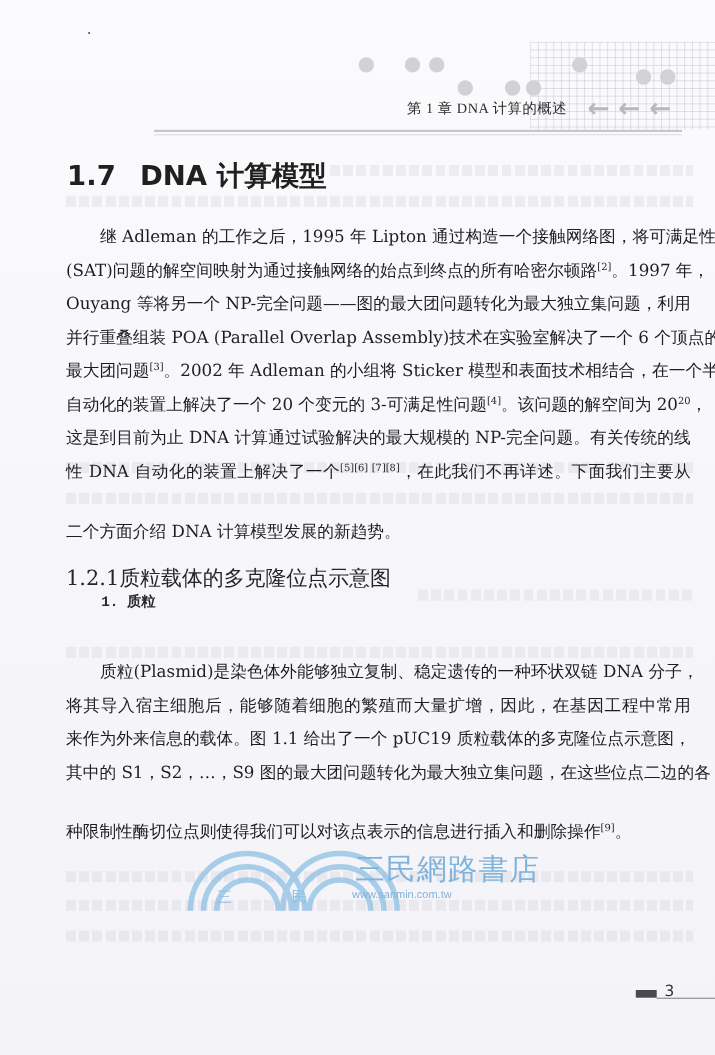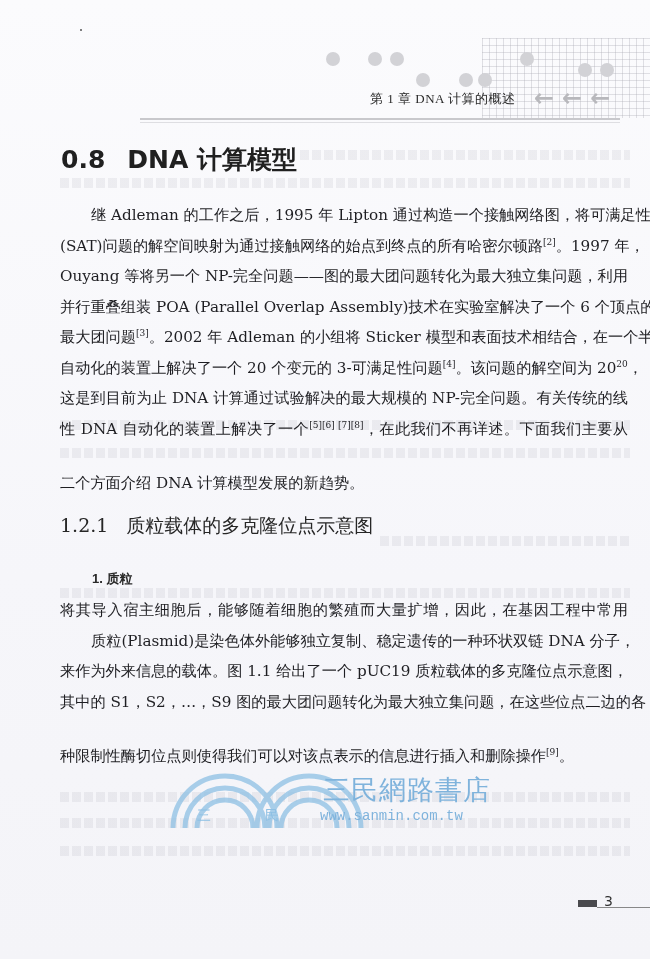--- a/index.html
+++ b/index.html
@@ -48,31 +48,31 @@
     .line { display: block; white-space: nowrap; text-align-last: justify; text-align: justify; }
     .line.last { text-align-last: left; margin-top: 24px; }
     .line.indent { padding-left: 31px; }
     sup { font-size: 9px; line-height: 0; vertical-align: 6px; }
 
     .h3 {
       position: absolute; left: 60px; top: 513px;
       font-family: "DejaVu Serif", "Liberation Serif", serif;
       font-size: 19px; color: #262626;
     }
-    .h3 .num { margin-right: 18px; }
+    .h3 .num { }
     .h4 {
-      position: absolute; left: 92px; top: 570px;
-      font-family: Liberation Sans, sans-serif;
+      position: absolute; left: 92px; top: 538px;
+      font-family: Liberation Mono, monospace;
       font-size: 13px; font-weight: bold; color: #2a2a2a;
     }
 
     
     .wm { position: absolute; left: 165px; top: 770px; width: 330px; height: 60px; opacity: 0.75; }
     .wm-cn { position: absolute; left: 323px; top: 772px; font-size: 27px; color: #7fb3dc; letter-spacing: 1px; }
-    .wm-url { position: absolute; left: 320px; top: 808px; font-family: Liberation Mono, monospace; font-size: 14px; color: #7fb3dc; }
+    .wm-url { position: absolute; left: 320px; top: 808px; font-family: Liberation Sans, sans-serif; font-size: 10px; color: #7fb3dc; }
     .wm-s1 { position: absolute; left: 197px; top: 807px; font-size: 14px; color: #8ec0e4; }
     .wm-s2 { position: absolute; left: 265px; top: 807px; font-size: 14px; color: #8ec0e4; }
 
     
     .folio-bar { position: absolute; left: 578px; top: 900px; width: 19px; height: 7px; background: #4a4a4e; }
     .folio-num { position: absolute; left: 604px; top: 893px; font-family: "DejaVu Sans", sans-serif; font-size: 14px; color: #333; }
     .folio-rule { position: absolute; left: 597px; top: 907px; width: 53px; height: 1px; background: #888; }
     .specks { position: absolute; left: 80px; top: 29px; width: 2px; height: 2px; background: #555; border-radius: 50%; }
   </style>
 </head>
@@ -106,21 +106,21 @@
   <div class="ghost" style="top:178px;"></div>
   <div class="ghost" style="top:420px;"></div>
   <div class="ghost" style="top:448px;"></div>
   <div class="ghost" style="top:536px;left:380px;width:250px;"></div>
   <div class="ghost" style="top:588px;"></div>
   <div class="ghost" style="top:792px;"></div>
   <div class="ghost" style="top:818px;"></div>
   <div class="ghost" style="top:846px;"></div>
 
   <div class="h2">
-    <span class="num">0.8</span><span>DNA 计算模型</span>
+    <span class="num">1.7</span><span>DNA 计算模型</span>
   </div>
 
   <div class="para" style="top:200px;">
     <span class="line indent">继 Adleman 的工作之后，1995 年 Lipton 通过构造一个接触网络图，将可满足性</span>
     <span class="line"><span>(SAT)问题的解空间映射为通过接触网络的始点到终点的所有哈密尔顿路</span><sup>[2]</sup><span>。1997 年，</span></span>
     <span class="line">Ouyang 等将另一个 NP-完全问题——图的最大团问题转化为最大独立集问题，利用</span>
     <span class="line">并行重叠组装 POA (Parallel Overlap Assembly)技术在实验室解决了一个 6 个顶点的</span>
     <span class="line"><span>最大团问题</span><sup>[3]</sup><span>。2002 年 Adleman 的小组将 Sticker 模型和表面技术相结合，在一个半</span></span>
     <span class="line"><span>自动化的装置上解决了一个 20 个变元的 3-可满足性问题</span><sup>[4]</sup><span>。该问题的解空间为 20</span><sup>20</sup><span>，</span></span>
     <span class="line">这是到目前为止 DNA 计算通过试验解决的最大规模的 NP-完全问题。有关传统的线</span>
@@ -128,22 +128,22 @@
     <span class="line last">二个方面介绍 DNA 计算模型发展的新趋势。</span>
   </div>
 
   <div class="h3">
     <span class="num">1.2.1</span><span>质粒载体的多克隆位点示意图</span>
   </div>
 
   <div class="h4">1. 质粒</div>
 
   <div class="para" style="top:595px;">
+    <span class="line indent">质粒(Plasmid)是染色体外能够独立复制、稳定遗传的一种环状双链 DNA 分子，</span>
     <span class="line">将其导入宿主细胞后，能够随着细胞的繁殖而大量扩增，因此，在基因工程中常用</span>
-    <span class="line indent">质粒(Plasmid)是染色体外能够独立复制、稳定遗传的一种环状双链 DNA 分子，</span>
     <span class="line">来作为外来信息的载体。图 1.1 给出了一个 pUC19 质粒载体的多克隆位点示意图，</span>
     <span class="line">其中的 S1，S2，…，S9 图的最大团问题转化为最大独立集问题，在这些位点二边的各</span>
     <span class="line last"><span>种限制性酶切位点则使得我们可以对该点表示的信息进行插入和删除操作</span><sup>[9]</sup><span>。</span></span>
   </div>
 
   <svg class="wm" viewBox="0 0 330 60">
     <g fill="none" stroke="#8ec0e4" stroke-width="5">
       <path d="M8 58 A52 52 0 0 1 112 58"></path>
       <path d="M20 58 A40 40 0 0 1 100 58"></path>
       <path d="M32 58 A28 28 0 0 1 88 58"></path>

